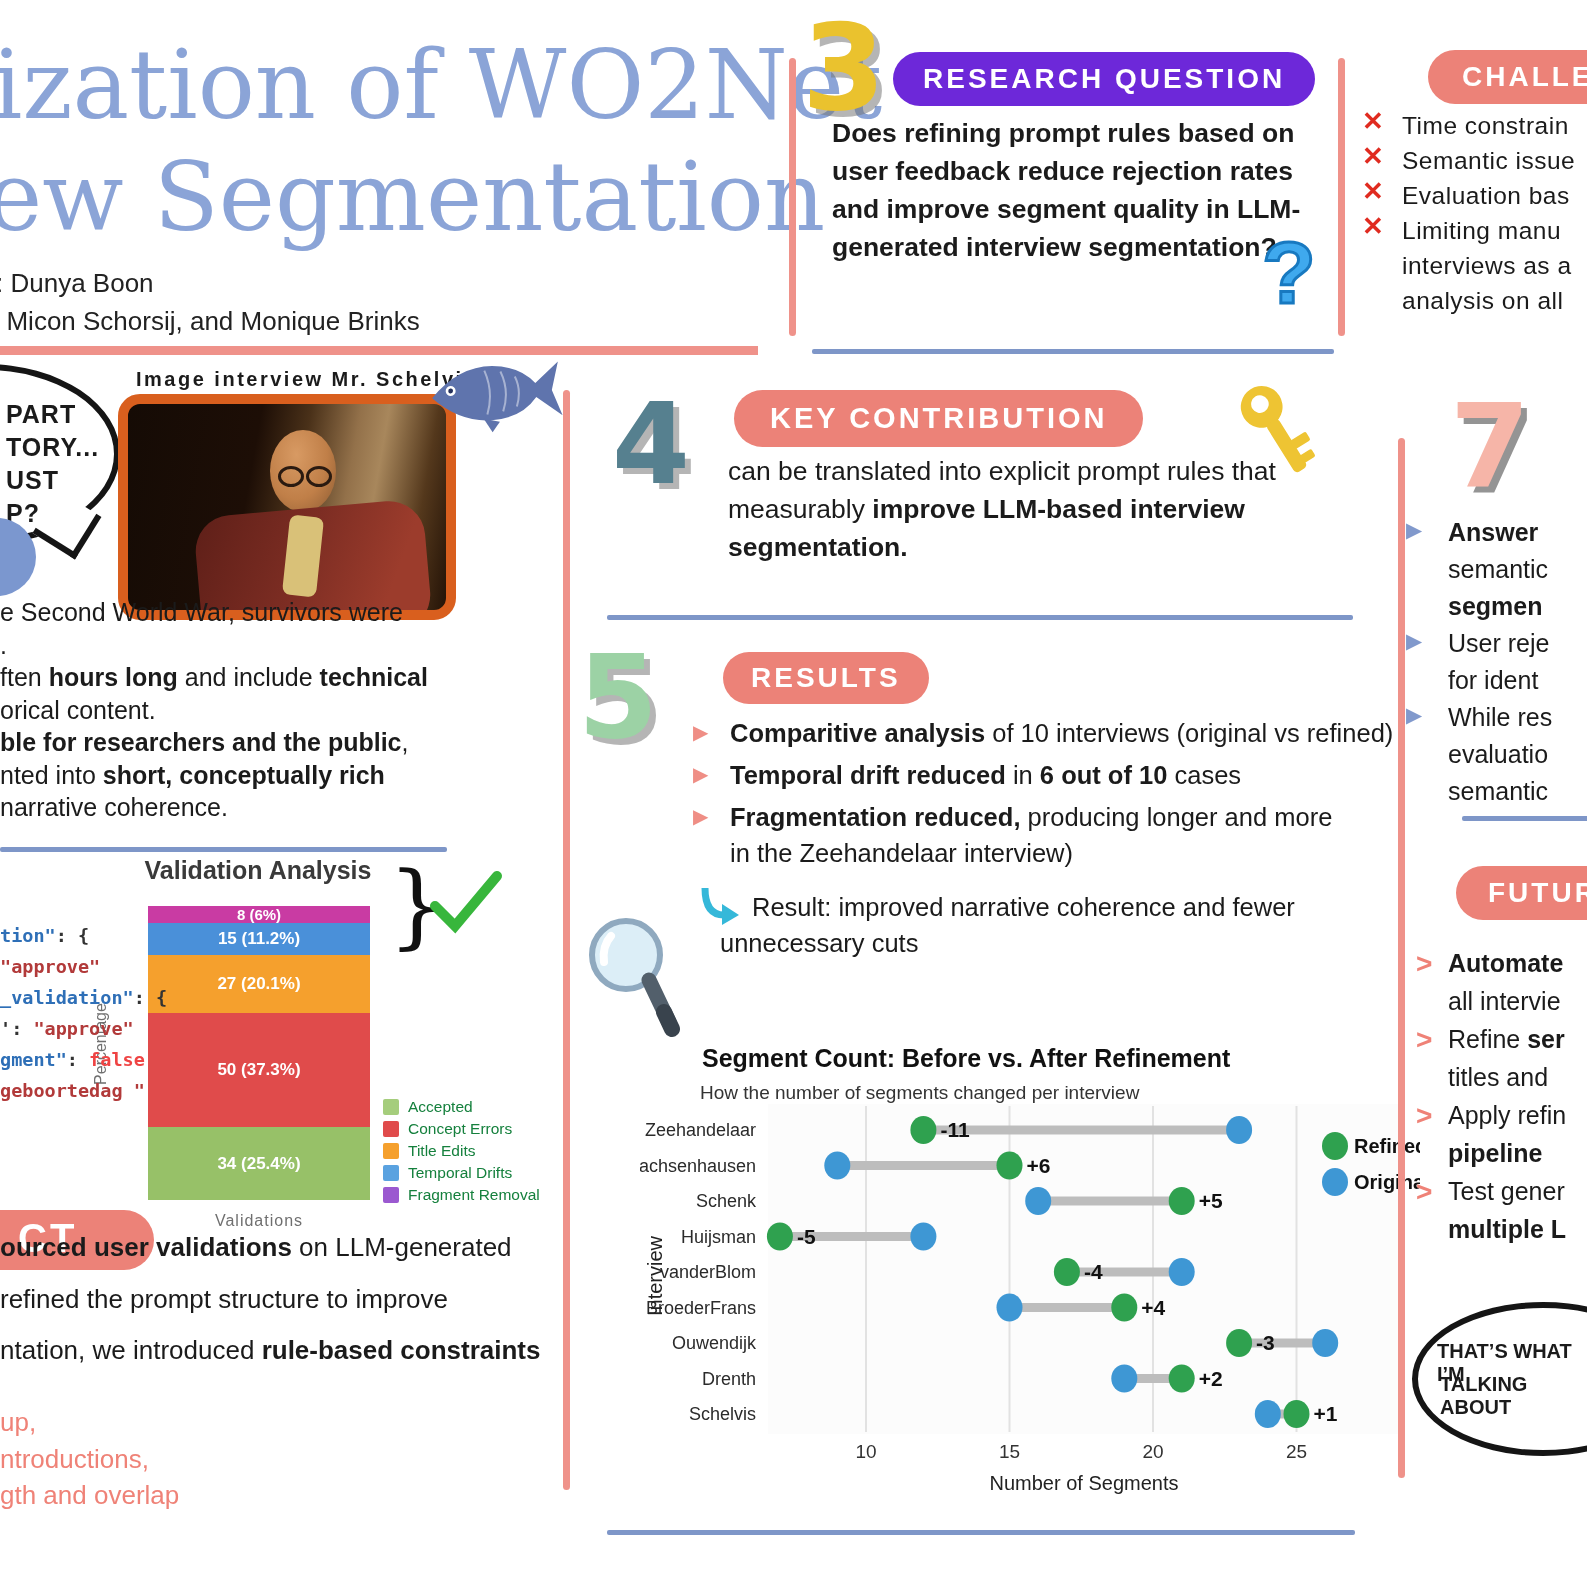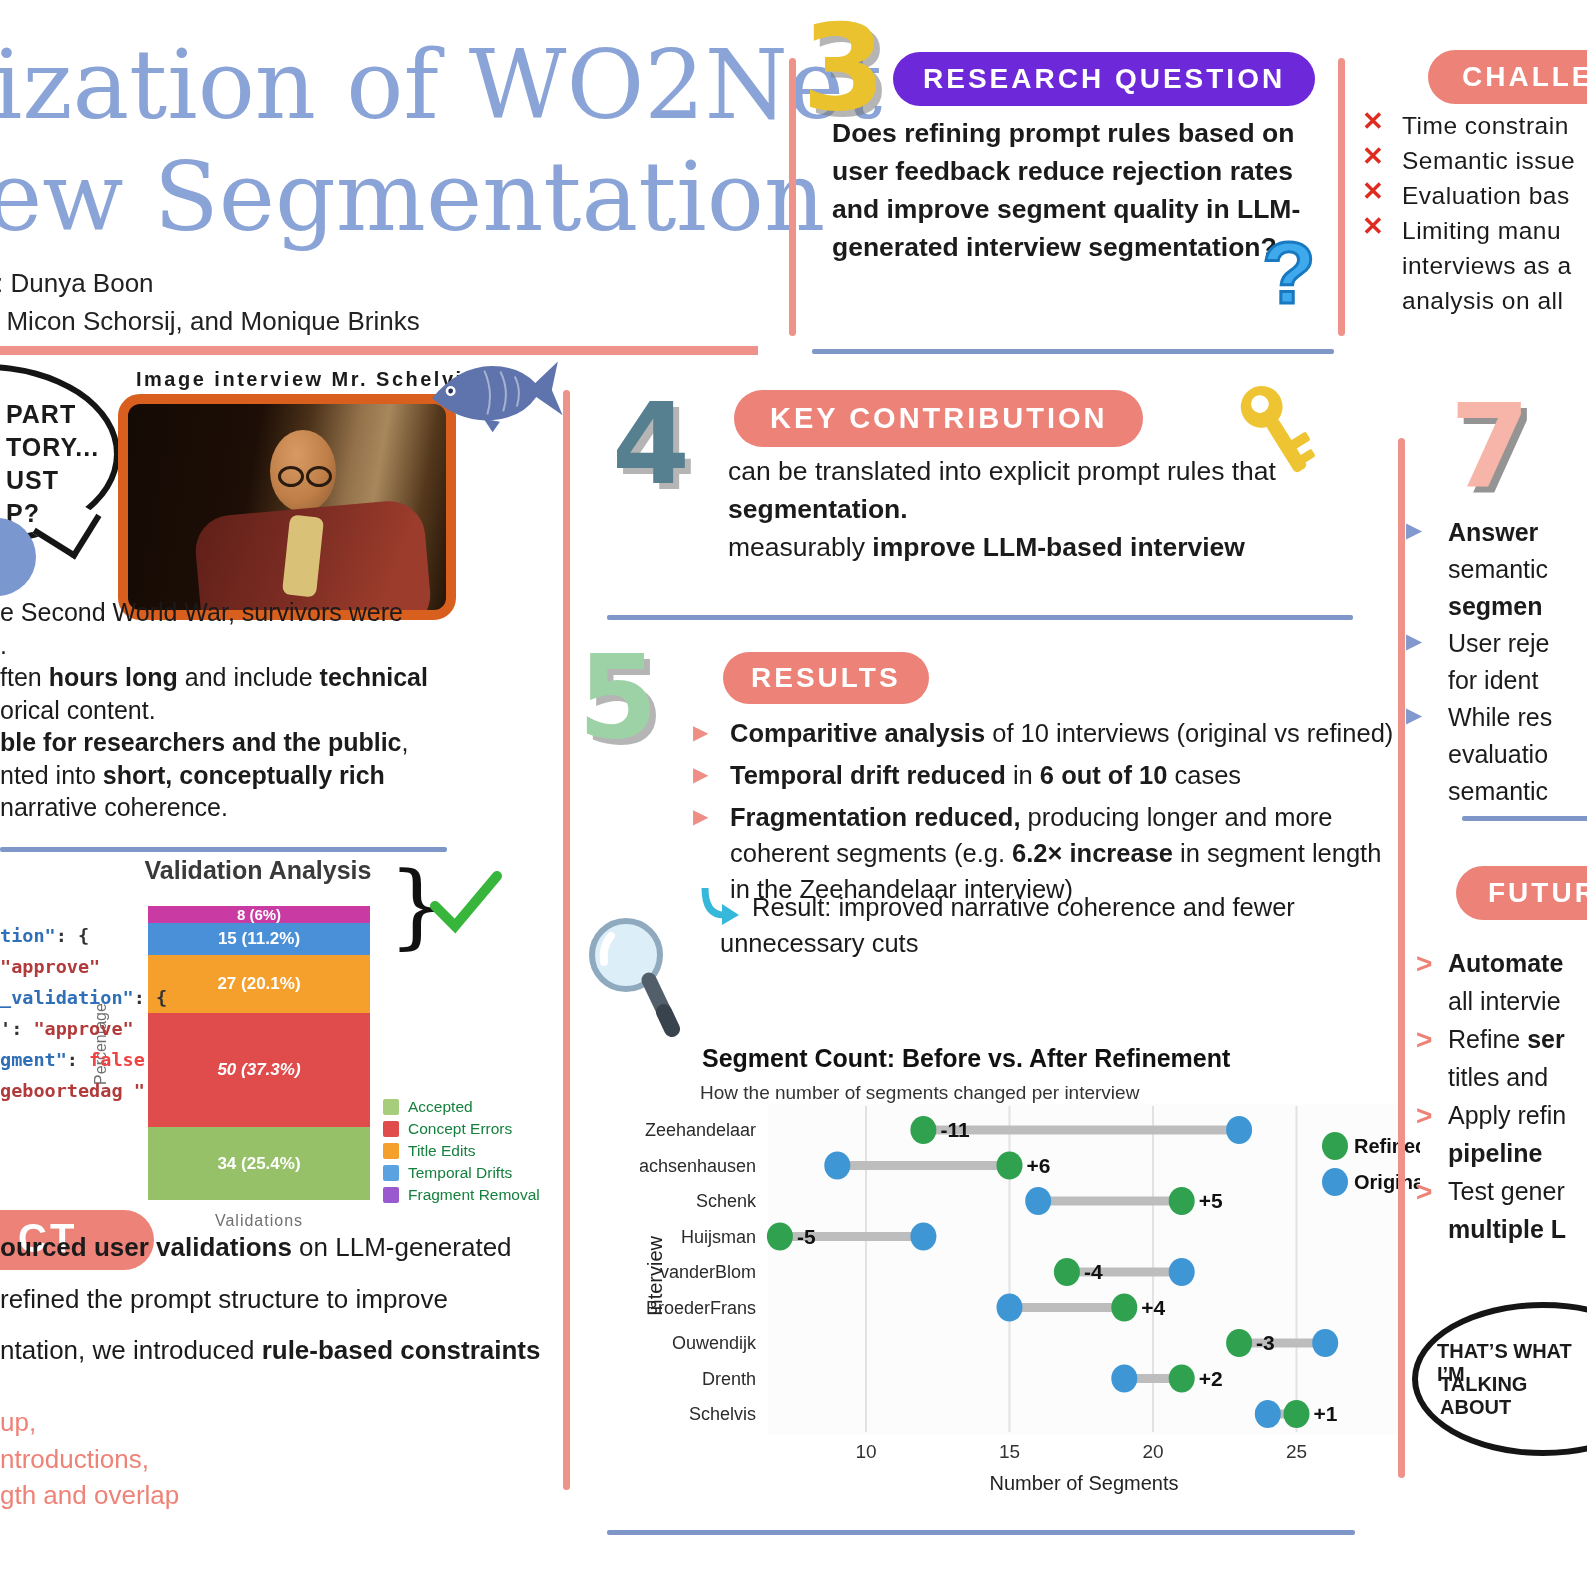--- a/index.html
+++ b/index.html
@@ -120,21 +120,21 @@
       <div class="ln"><span>nted into </span><span class="b">short, conceptually rich</span></div>
       <div class="ln"><span>narrative coherence.</span></div>
     </div>
   <div class="abs bluediv" style="left:0;top:847px;width:447px"></div>
 
   <div class="abs b" style="left:78px;top:856px;width:360px;text-align:center;font-size:25px;color:#3a3a3a">Validation Analysis</div>
   <div class="abs" id="val-bar" style="left:148px;top:906px;width:222px;height:294px;display:flex;flex-direction:column">
       <div class="val-seg" style="height: 17.64px; background: rgb(201, 59, 163); font-size: 15px;">8 (6%)</div>
       <div class="val-seg" style="height: 32.928px; background: rgb(74, 144, 217);">15 (11.2%)</div>
       <div class="val-seg" style="height: 59.094px; background: rgb(245, 160, 45);">27 (20.1%)</div>
-      <div class="val-seg" style="height: 117px; background: rgb(224, 75, 75); font-style: italic;">50 (37.3%)</div>
+      <div class="val-seg" style="height: 117px; background: rgb(224, 75, 75);">50 (37.3%)</div>
       <div class="val-seg" style="height: 74.676px; background: rgb(151, 193, 104);">34 (25.4%)</div>
     </div>
   <div class="abs" style="left:60px;top:1035px;transform:rotate(-90deg);transform-origin:center;font-size:16px;color:#6f6f6f">Percentage</div>
   <div class="abs" style="left:148px;top:1212px;width:222px;text-align:center;font-size:16px;color:#6f6f6f;letter-spacing:1px">Validations</div>
   <div class="abs" id="val-legend" style="left:383px;top:1096px">
       <div class="leg-row">
         <span class="leg-sw" style="background: rgb(165, 205, 124);"></span>
         <span>Accepted</span>
       </div>
       <div class="leg-row">
@@ -188,40 +188,39 @@
   <div class="abs badge" style="left:734px;top:390px;padding:12px 36px;font-size:29px">KEY CONTRIBUTION</div>
   <svg class="abs" style="left:1238px;top:378px;transform:rotate(-32deg)" width="80" height="110" viewBox="0 0 70 100">
     <circle cx="35" cy="22" r="19" fill="#eec433"></circle>
       <circle cx="35" cy="19" r="8" fill="#ffffff"></circle>
     <rect x="29" y="38" width="13" height="52" rx="4" fill="#eec433"></rect>
     <rect x="40" y="62" width="17" height="9" rx="2" fill="#eec433"></rect>
     <rect x="40" y="78" width="13" height="8" rx="2" fill="#eec433"></rect>
   </svg>
   <div class="abs rich" style="left:728px;top:452px;--lh:38px;--fs:26.5px">
       <div class="ln"><span>can be translated into explicit prompt rules that</span></div>
+      <div class="ln"><span>measurably </span><span class="b">improve LLM-based interview</span></div>
       <div class="ln"><span class="b">segmentation.</span></div>
-      <div class="ln"><span>measurably </span><span class="b">improve LLM-based interview</span></div>
     </div>
   <div class="abs bluediv" style="left:607px;top:615px;width:746px"></div>
 
   <div class="abs num" style="left:578px;top:640px;font-size:115px;color:#9cd2a5">5</div>
   <div class="abs badge" style="left:723px;top:652px;padding:10px 28px;font-size:28px">RESULTS</div>
 
   <span class="abs tri" style="left:693px;top:720px">▶</span>
   <div class="abs rich" style="left:730px;top:715px;--lh:36px;--fs:25.5px">
       <div class="ln"><span class="b">Comparitive analysis</span><span> of 10 interviews (original vs refined)</span></div>
     </div>
   <span class="abs tri" style="left:693px;top:762px">▶</span>
   <div class="abs rich" style="left:730px;top:757px;--lh:36px;--fs:25.5px">
       <div class="ln"><span class="b">Temporal drift reduced</span><span> in </span><span class="b">6 out of 10</span><span> cases</span></div>
     </div>
   <span class="abs tri" style="left:693px;top:804px">▶</span>
   <div class="abs rich" style="left:730px;top:799px;--lh:36px;--fs:25.5px">
       <div class="ln"><span class="b">Fragmentation reduced,</span><span> producing longer and more</span></div>
-      <div class="ln"><span>coherent segments (e.g. </span><span class="b">6.2× increase</span><span> in segment length</span></div>
       <div class="ln"><span>in the Zeehandelaar interview)</span></div>
     </div>
 
   <svg class="abs" style="left:697px;top:886px" width="44" height="40" viewBox="0 0 44 40">
     <path d="M8 2 C8 22 16 29 27 29" fill="none" stroke="#35b8d9" stroke-width="7"></path>
     <polygon points="25 18 42 29 25 39" fill="#35b8d9"></polygon>
   </svg>
   <div class="abs" style="left:752px;top:893px;font-size:25.5px">Result: improved narrative coherence and fewer</div>
   <div class="abs" style="left:720px;top:929px;font-size:25.5px">unnecessary cuts</div>
 

